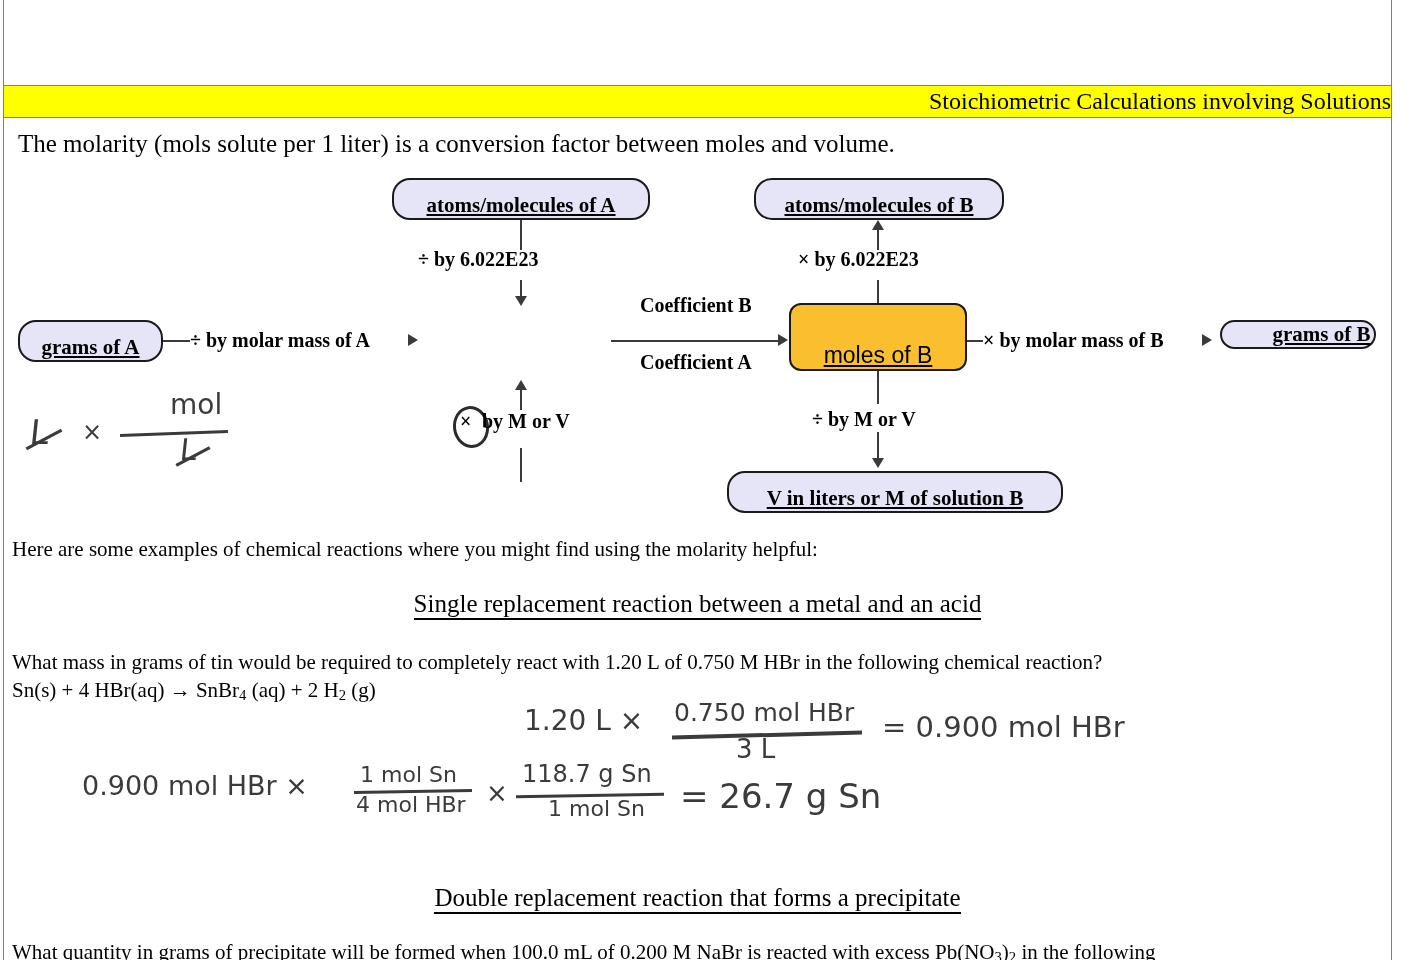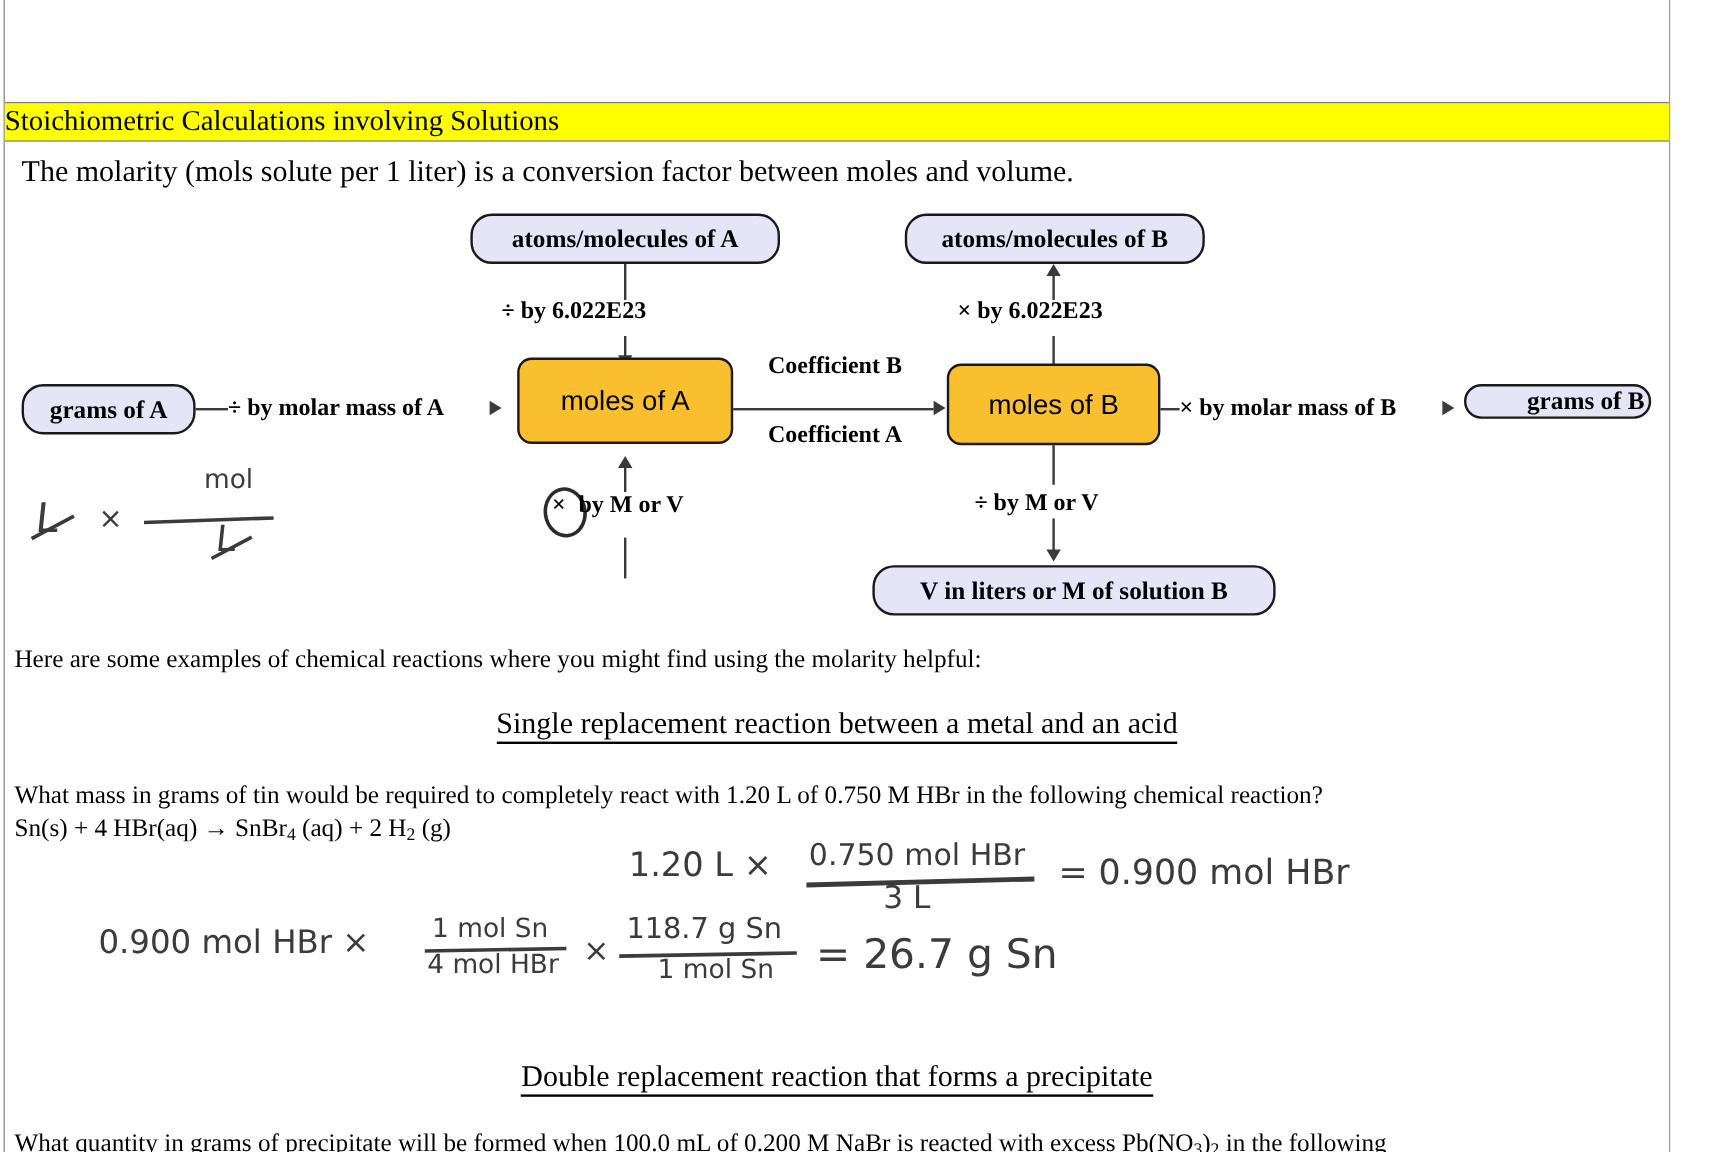--- a/index.html
+++ b/index.html
@@ -41,21 +41,21 @@
   #title-bar {
     position: absolute;
     left: 0;
     top: 85px;
     width: 1387px;
     height: 33px;
     background: #ffff00;
     border-top: 1px solid #808080;
     border-bottom: 1px solid #808080;
     box-sizing: border-box;
-    text-align: left;
+    text-align: right;
   }
   #title-bar .title-text {
     font-family: "Liberation Serif", serif;
     font-size: 24px;
     line-height: 31px;
     color: #000;
     white-space: nowrap;
   }
 
   
@@ -73,23 +73,24 @@
     position: absolute;
     left: 0;
     top: 168px;
     width: 1387px;
     height: 360px;
   }
   .node {
     position: absolute;
     box-sizing: border-box;
     display: flex;
-    align-items: center;
+    align-items: flex-end;
     justify-content: center;
     white-space: nowrap;
+    text-decoration: underline;
   }
   .node.pill {
     background: #e6e4f7;
     border: 2px solid #1a1a1a;
     border-radius: 18px;
     font-family: "Liberation Serif", serif;
     font-weight: bold;
     font-size: 21px;
     color: #000;
   }
@@ -199,23 +200,20 @@
     <div class="arrow up" style="left:868px; top:52px;"></div>
     <div class="edge-label" style="left:794px; top:80px;">× by  6.022E23</div>
 
     <div class="node pill" style="left:14px; top:152px; width:145px; height:42px;">
       <span>grams of A</span>
     </div>
     <div class="conn h" style="left:159px; top:172px; width:27px;"></div>
     <div class="edge-label" style="left:186px; top:161px;">÷ by molar mass of A</div>
     <div class="arrow right" style="left:404px; top:166px;"></div>
 
-    <div class="node mole" style="left:427px; top:130px; width:180px; height:72px;">
-      <span>moles of A</span>
-    </div>
 
     <div class="conn h" style="left:607px; top:172px; width:167px;"></div>
     <div class="arrow right" style="left:774px; top:166px;"></div>
     <div class="edge-label" style="left:636px; top:126px;">Coefficient B</div>
     <div class="edge-label" style="left:636px; top:183px;">Coefficient A</div>
 
     <div class="node mole" style="left:785px; top:135px; width:178px; height:68px;">
       <span>moles of B</span>
     </div>
 
@@ -244,21 +242,21 @@
     </div>
 
     <div style="position:absolute; left:18px; top:222px; width:230px; height:85px;">
 
       <span class="hand" style="left:8px; top:22px; font-size:34px; transform:skewX(-6deg);">L</span>
       <div style="position:absolute; left:2px; top:48px; width:40px; height:3px;
                   background:#3b3b3b; transform:rotate(-28deg);"></div>
 
       <span class="hand" style="left:60px; top:28px; font-size:24px;">×</span>
 
-      <span class="hand" style="left:148px; top:-2px; font-size:22px;">mol</span>
+      <span class="hand" style="left:148px; top:-2px; font-size:28px;">mol</span>
       <div style="position:absolute; left:98px; top:42px; width:108px; height:3px;
                   background:#3b3b3b; transform:rotate(-2deg);"></div>
       <span class="hand" style="left:158px; top:42px; font-size:30px; transform:skewX(-6deg);">L</span>
       <div style="position:absolute; left:152px; top:65px; width:38px; height:3px;
                   background:#3b3b3b; transform:rotate(-28deg);"></div>
     </div>
 
   </div>
 
   <div class="body-line" style="left:8px; top:537px;">Here are some examples of chemical reactions where you might find using the molarity helpful:</div>

